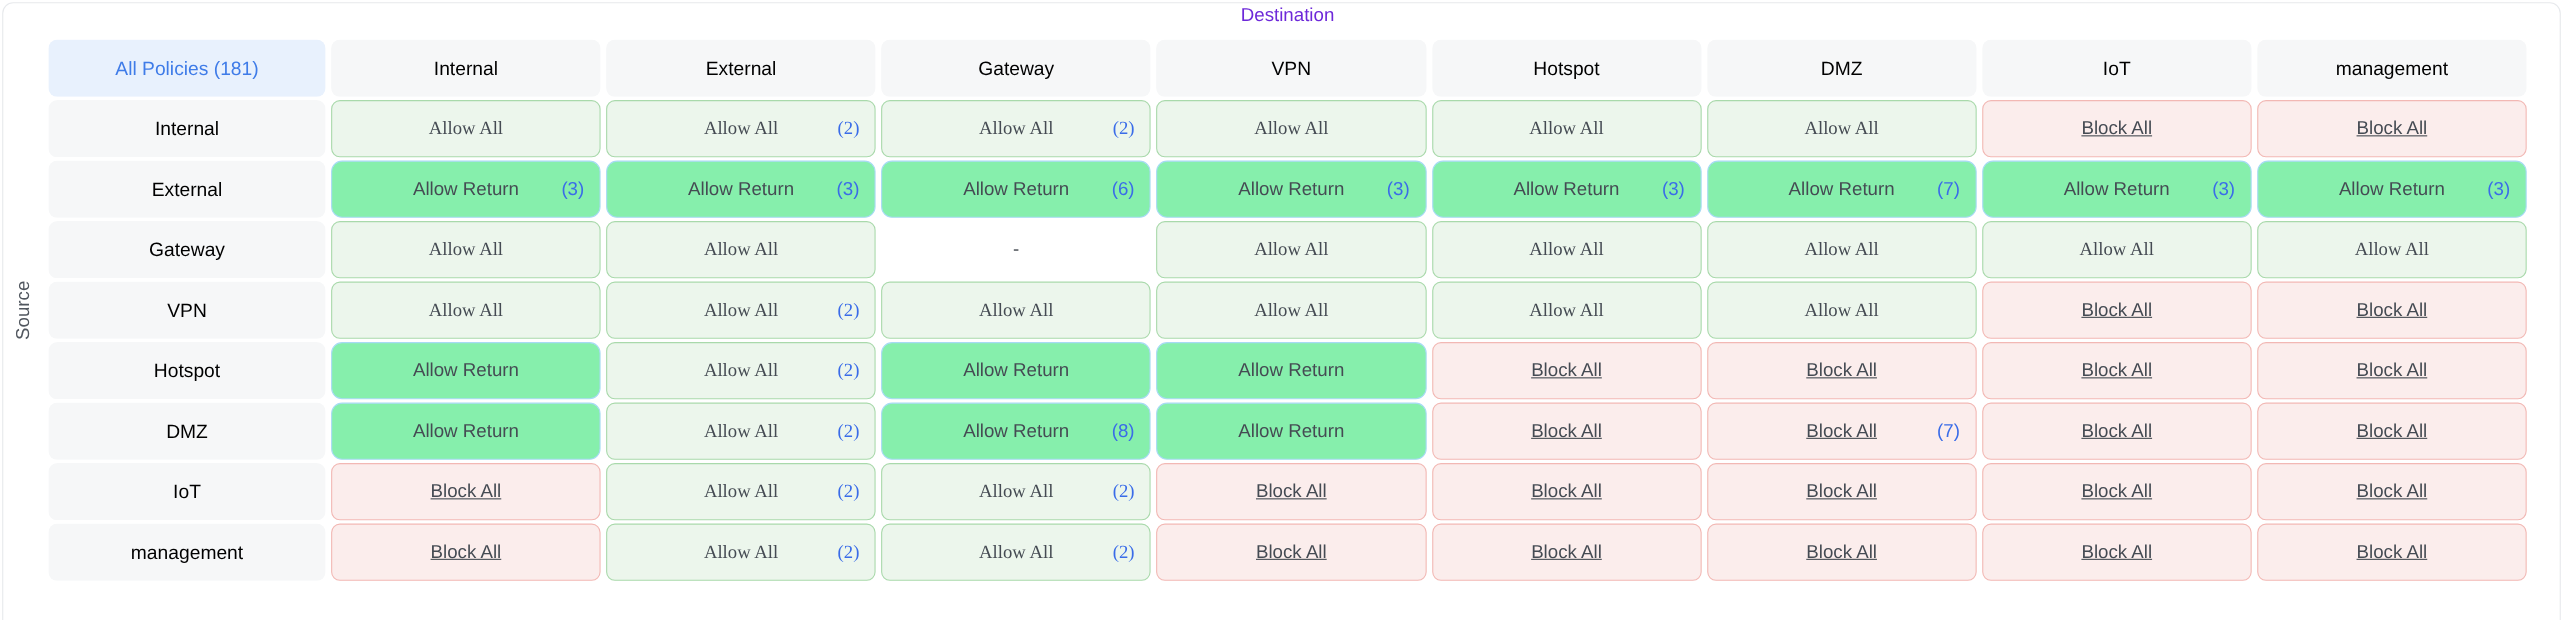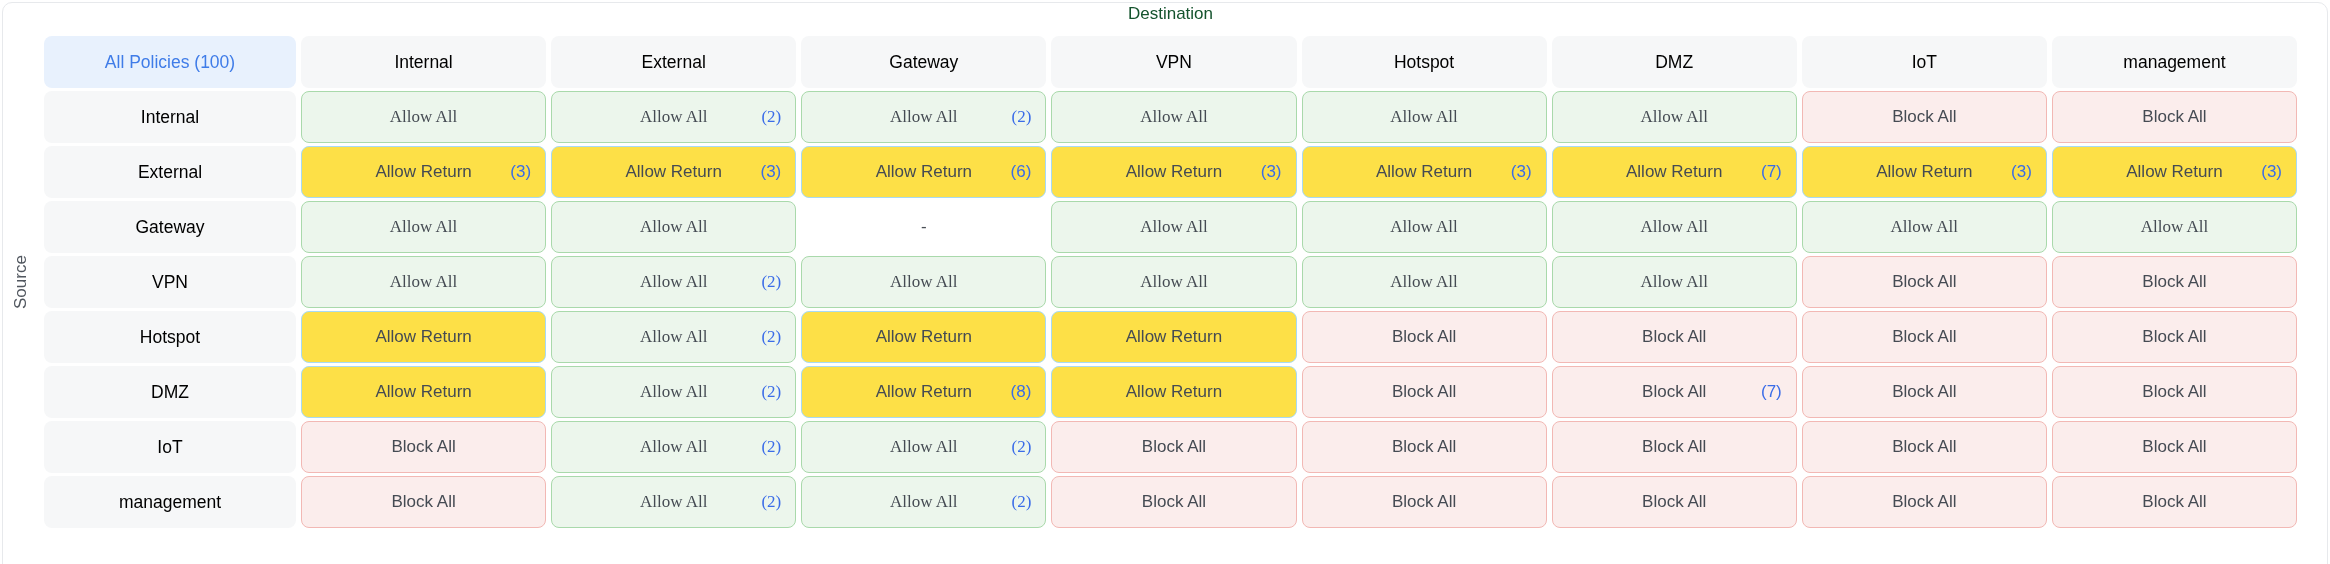--- a/index.html
+++ b/index.html
@@ -8,21 +8,21 @@
     background:#ffffff;
     font-family:"Liberation Sans","DejaVu Sans",sans-serif;
     -webkit-font-smoothing:antialiased;
   }
   .panel{
     position:absolute;left:2px;top:2px;width:2324px;height:600px;
     border:1px solid #e7e9ec;border-radius:10px;background:#ffffff;
   }
   .dest-label{
     position:absolute;left:44px;top:4px;width:2253px;
-    text-align:center;font-size:17px;color:#14532d;
+    text-align:center;font-size:17px;color:#6d28d9;
   }
   .source-label{
     position:absolute;left:6px;top:36px;height:492px;width:30px;
     display:flex;align-items:center;justify-content:center;
     writing-mode:vertical-rl;transform:rotate(180deg);
     font-size:17px;color:#50565e;
   }
   .matrix{
     position:absolute;left:44px;top:36px;width:2253px;
     display:grid;
@@ -44,35 +44,35 @@
     display:flex;align-items:center;justify-content:center;
     font-size:17px;color:#454b53;cursor:pointer;
     border:1px solid transparent;
   }
   .cell .action{white-space:nowrap;}
   .cell .count{
     position:absolute;right:14px;top:50%;transform:translateY(-50%);
     color:#3a6ce8;
   }
   .cell.allow { background:#ecf6ec; border-color:#a9d9ab;font-family:Liberation Serif, serif; }
-  .cell.return{ background:#fde047; border-color:#a7daf4; }
-  .cell.block { background:#fbedec; border-color:#f2b8b4; }
+  .cell.return{ background:#86efac; border-color:#a7daf4;border-radius:10px; }
+  .cell.block { background:#fbedec; border-color:#f2b8b4;text-decoration:underline; }
   .cell.none  { background:#ffffff; border-color:transparent; color:#4a4f56; }
 </style>
 </head>
 <body>
 
 <div class="panel"></div>
 
 <div class="dest-label">Destination</div>
 
 <div class="source-label">Source</div>
 
 <div class="matrix" id="matrix">
-  <div class="hcell allpol">All Policies (100)</div>
+  <div class="hcell allpol">All Policies (181)</div>
 <div class="hcell">Internal</div>
     <div class="hcell">External</div>
     <div class="hcell">Gateway</div>
     <div class="hcell">VPN</div>
     <div class="hcell">Hotspot</div>
     <div class="hcell">DMZ</div>
     <div class="hcell">IoT</div>
     <div class="hcell">management</div>
     <div class="hcell">Internal</div>
     <div class="cell allow">

